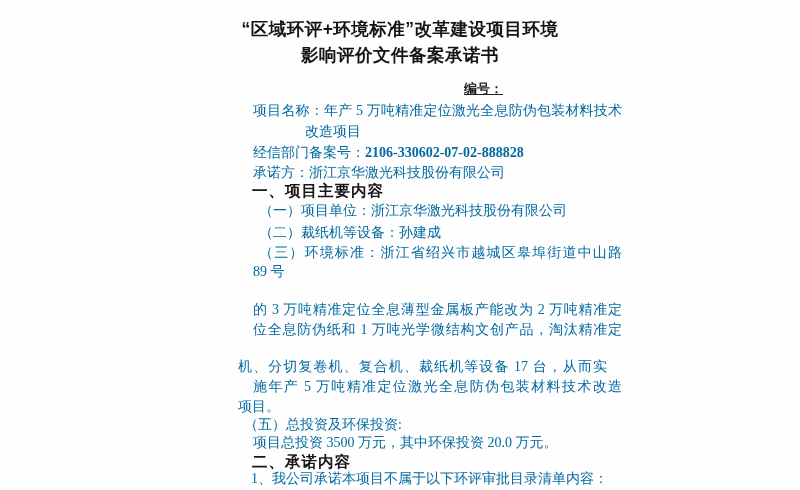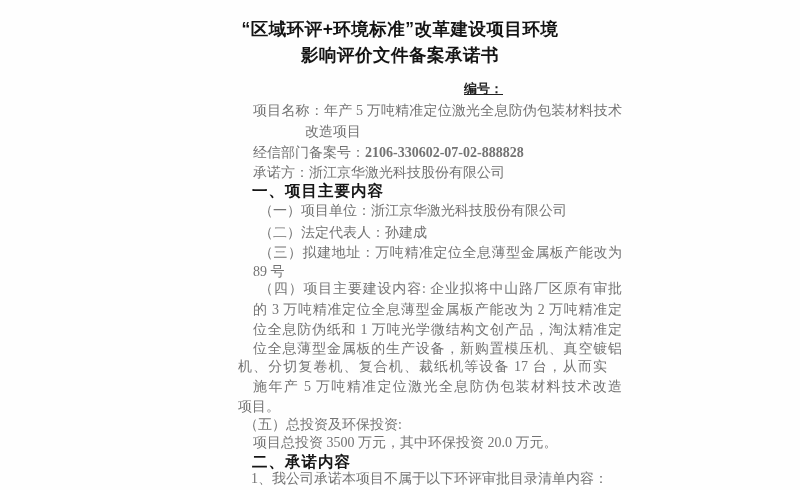--- a/index.html
+++ b/index.html
@@ -10,21 +10,21 @@
     overflow:hidden;
     font-family:"Liberation Serif","DejaVu Serif",serif;
     color:#1d1d1d;
   }
   .page{position:absolute;inset:0;background:#fefefe;}
   .line{
     position:absolute;
     font-size:14px;
     line-height:1.15;
     white-space:pre;
-    color:#737373;
+    color:#0369a1;
   }
   .just{
     white-space:normal;
     text-align:justify;
     text-align-last:justify;
   }
   .title{
     position:absolute;left:0;width:800px;
     text-align:center;
     font-family:"Liberation Sans","DejaVu Sans",sans-serif;
@@ -63,28 +63,26 @@
     <div class="line just" style="top:103px;left:253px;width:369px">项目名称：年产 5 万吨精准定位激光全息防伪包装材料技术</div>
     <div class="line" style="top:124px;left:305px">改造项目</div>
 
     <div class="line" style="top:145px;left:253px"><span>经信部门备案号：</span><span class="bold-val">2106-330602-07-02-888828</span></div>
 
     <div class="line heading" style="top:182px;left:252px">一、项目主要内容</div>
 
     <div class="line" style="top:165px;left:253px">承诺方：浙江京华激光科技股份有限公司</div>
 
     <div class="line" style="top:203px;left:259px">（一）项目单位：浙江京华激光科技股份有限公司</div>
-    <div class="line" style="top:225px;left:259px">（二）法定代表人：孙建成</div>
-    <div class="line just" style="top:245px;left:259px;width:363px">（三）拟建地址：万吨精准定位全息薄型金属板产能改为</div>
+    <div class="line" style="top:225px;left:259px">（二）裁纸机等设备：孙建成</div>
+    <div class="line just" style="top:245px;left:259px;width:363px">（三）环境标准：浙江省绍兴市越城区皋埠街道中山路</div>
     <div class="line" style="top:264px;left:253px">89 号</div>
 
-    <div class="line just" style="top:281px;left:259px;width:363px">（四）项目主要建设内容: 企业拟将中山路厂区原有审批</div>
     <div class="line just" style="top:302px;left:253px;width:369px">的 3 万吨精准定位全息薄型金属板产能改为 2 万吨精准定</div>
     <div class="line just" style="top:322px;left:253px;width:369px">位全息防伪纸和 1 万吨光学微结构文创产品，淘汰精准定</div>
-    <div class="line just" style="top:341px;left:253px;width:369px">位全息薄型金属板的生产设备，新购置模压机、真空镀铝</div>
     <div class="line just" style="top:359px;left:238px;width:369px">机、分切复卷机、复合机、裁纸机等设备 17 台，从而实</div>
     <div class="line just" style="top:379px;left:253px;width:369px">施年产 5 万吨精准定位激光全息防伪包装材料技术改造</div>
     <div class="line" style="top:399px;left:238px">项目。</div>
 
     <div class="line" style="top:417px;left:244px">（五）总投资及环保投资:</div>
     <div class="line" style="top:435px;left:253px">项目总投资 3500 万元，其中环保投资 20.0 万元。</div>
 
     <div class="line heading" style="top:453px;left:252px">二、承诺内容</div>
     <div class="line" style="top:471px;left:251px">1、我公司承诺本项目不属于以下环评审批目录清单内容：</div>
 

